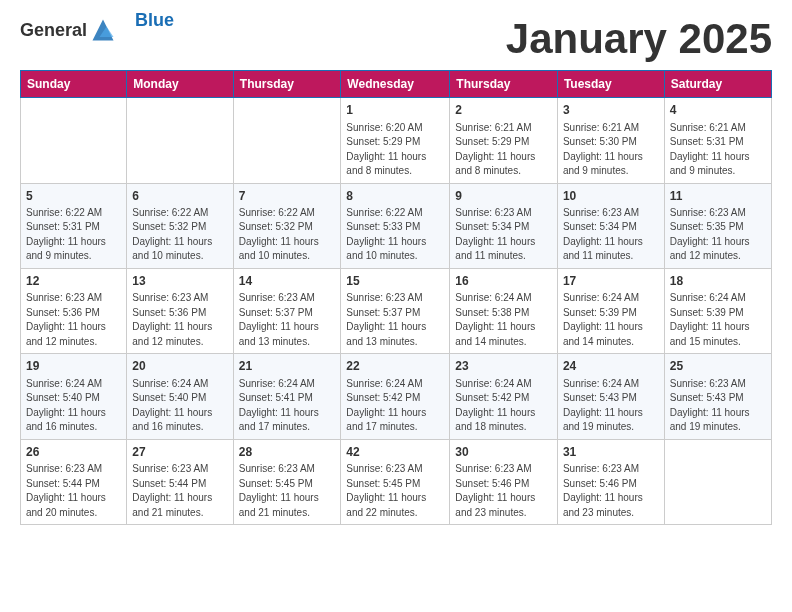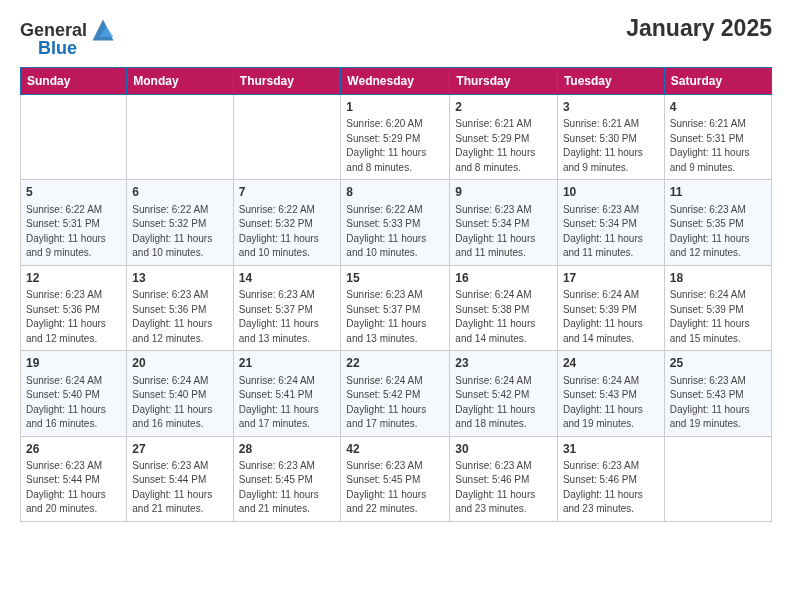--- a/index.html
+++ b/index.html
@@ -32,21 +32,21 @@
     }
     .logo-icon {
       width: 28px;
       height: 28px;
       margin-left: 2px;
     }
     .title-block {
       text-align: right;
     }
     .month-title {
-      font-size: 23px;
+      font-size: 42px;
       font-weight: bold;
       color: #333;
       line-height: 1.1;
     }
     .location-title {
       font-size: 14px;
       color: #555;
     }
     .calendar-table {
       width: 100%;
@@ -87,21 +87,21 @@
     }
     td.empty {
       background: #fff !important;
     }
   </style>
 </head>
 <body>
 
 <div class="header">
   <div class="logo">
-    <div style="display:flex;flex-direction:column;align-items:flex-start;">
+    <div style="display:flex;align-items:flex-start;">
       <div style="display:flex;align-items:center;">
         <span class="logo-text-general">General</span>
         <svg class="logo-icon" viewBox="0 0 32 32" xmlns="http://www.w3.org/2000/svg">
           <polygon points="4,28 16,4 28,28" fill="#1a6eb5" opacity="0.85"></polygon>
           <polygon points="16,20 24,8 32,20" fill="#4da6e8" opacity="0.7" transform="translate(-4, 4)"></polygon>
         </svg>
       </div>
       <span class="logo-text-blue" style="margin-top:-6px;margin-left:18px;">Blue</span>
     </div>
   </div>

